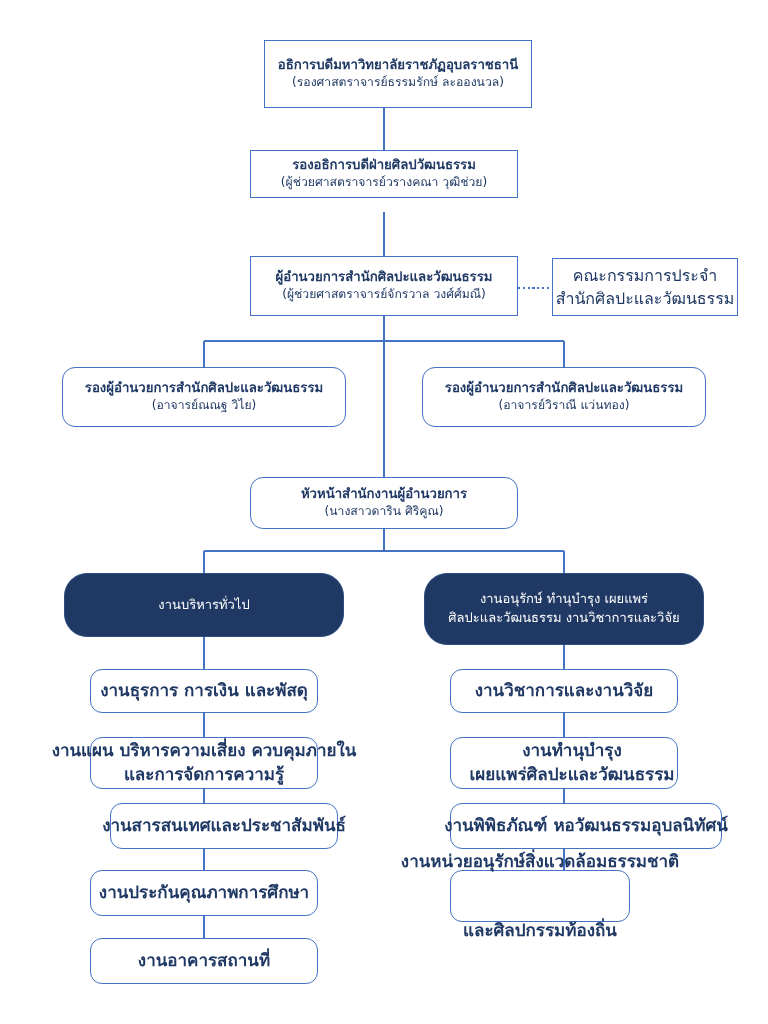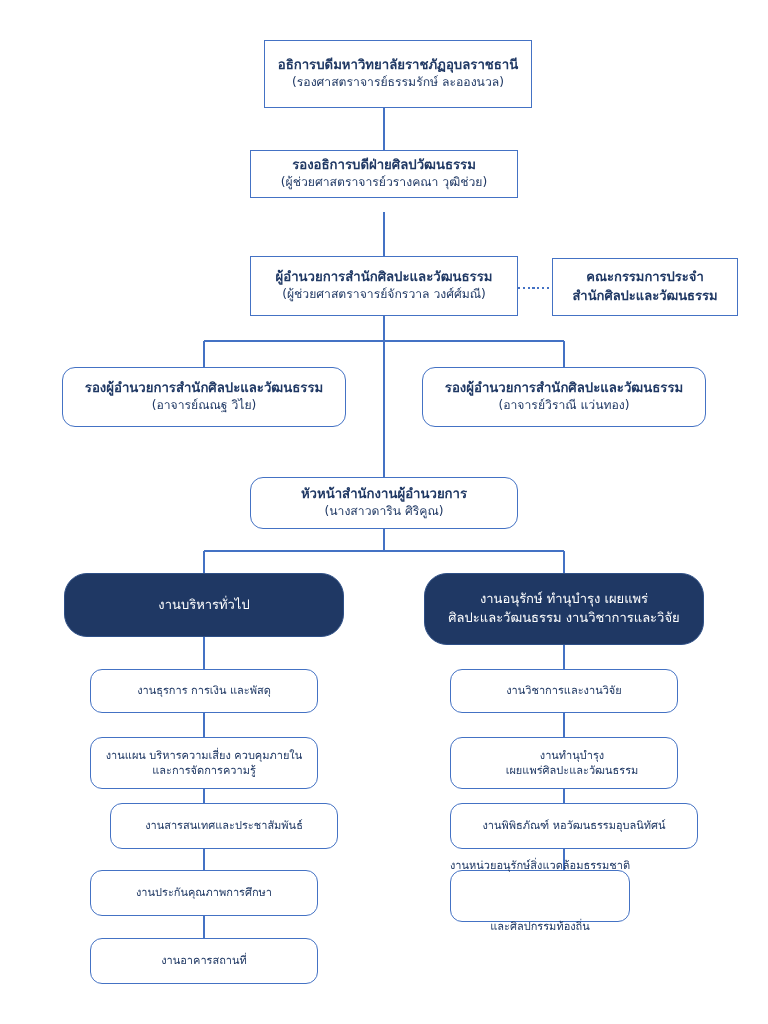--- a/index.html
+++ b/index.html
@@ -68,27 +68,27 @@
     font-size: 13px;
   }
   .navy .title.two {
     line-height: 1.45;
   }
   
   .leaf {
     border-radius: 12px;
   }
   .leaf .title {
+    font-weight: bold;
+    font-size: 17px;
+    line-height: 1.4;
+  }
+  .committee .title {
     font-weight: normal;
-    font-size: 11px;
-    line-height: 1.4;
-  }
-  .committee .title {
-    font-weight: bold;
-    font-size: 13px;
+    font-size: 16px;
     line-height: 1.45;
   }
 </style>
 </head>
 <body>
 
 <div id="chart">
 
   <svg id="wires" viewBox="0 0 768 1024" width="768" height="1024" xmlns="http://www.w3.org/2000/svg">
     <g stroke="#4472C4" stroke-width="1.8" fill="none" shape-rendering="crispEdges">
@@ -190,21 +190,21 @@
 
   <div class="node rnd leaf" style="left:450px; top:669px; width:228px; height:44px;">
     <div class="title">งานวิชาการและงานวิจัย</div>
   </div>
 
   <div class="node rnd leaf" style="left:450px; top:737px; width:228px; height:52px;padding-left:16px;">
     <div class="title">งานทำนุบำรุง</div>
     <div class="title">เผยแพร่ศิลปะและวัฒนธรรม</div>
   </div>
 
-  <div class="node rnd leaf" style="left:450px; top:803px; width:248px; height:46px;">
+  <div class="node rnd leaf" style="left:450px; top:803px; width:272px; height:46px;">
     <div class="title">งานพิพิธภัณฑ์ หอวัฒนธรรมอุบลนิทัศน์</div>
   </div>
 
   <div class="node rnd leaf" style="left:450px; top:870px; width:180px; height:52px;gap:45px;">
     <div class="title">งานหน่วยอนุรักษ์สิ่งแวดล้อมธรรมชาติ</div>
     <div class="title">และศิลปกรรมท้องถิ่น</div>
   </div>
 
 </div>
 

